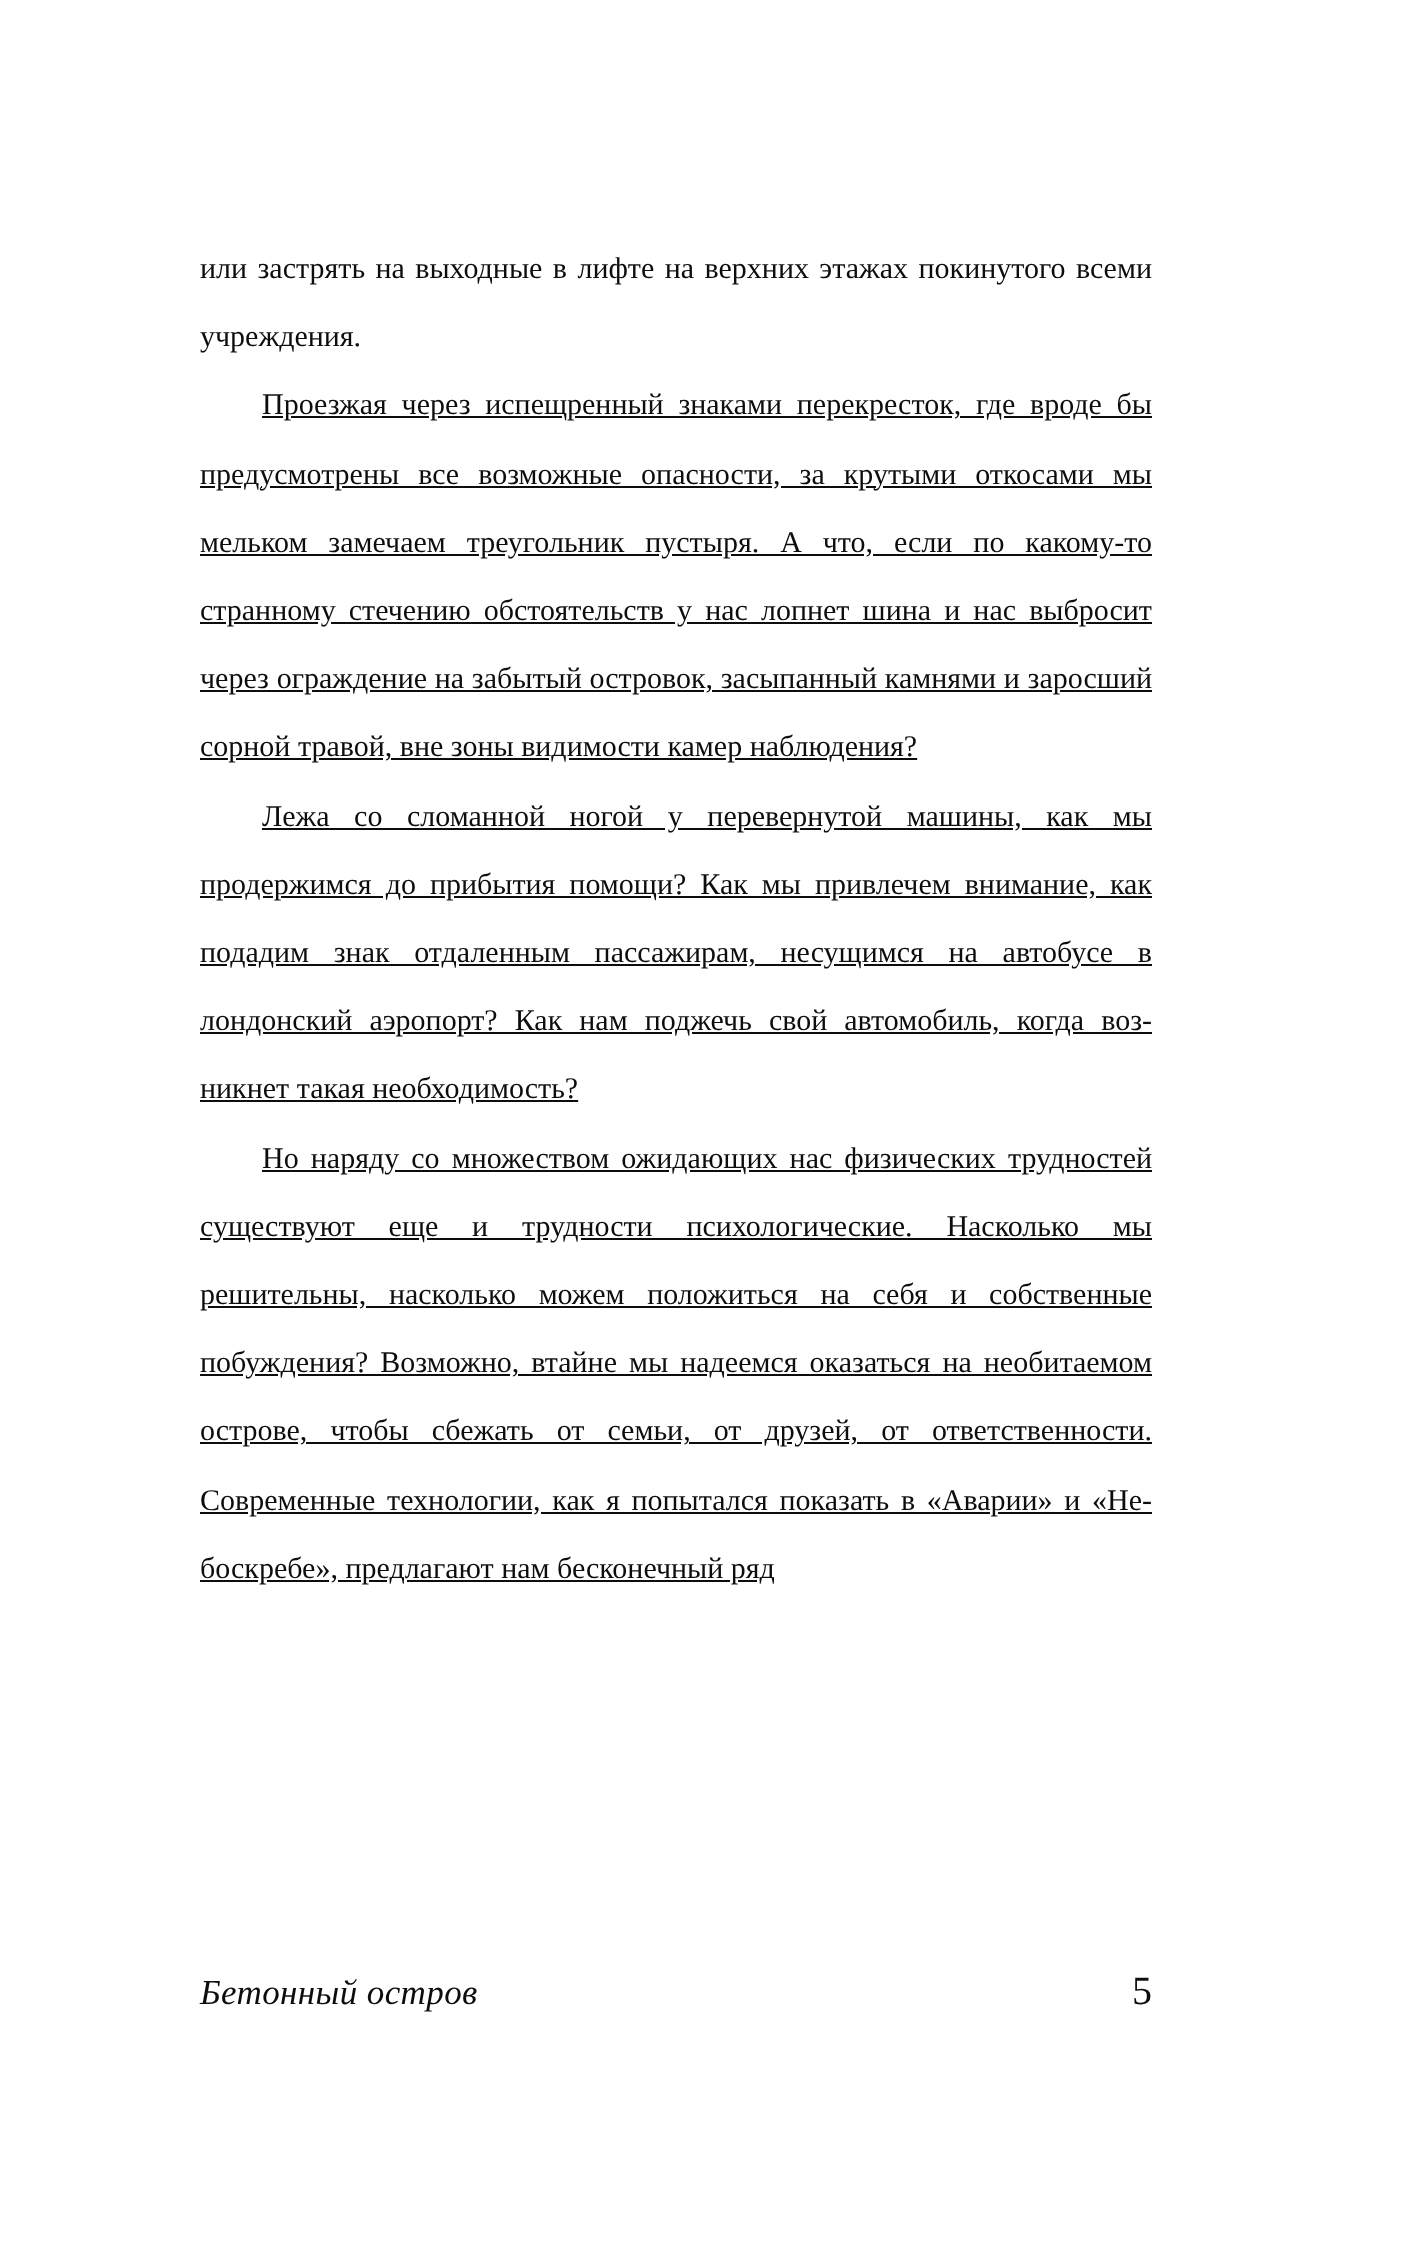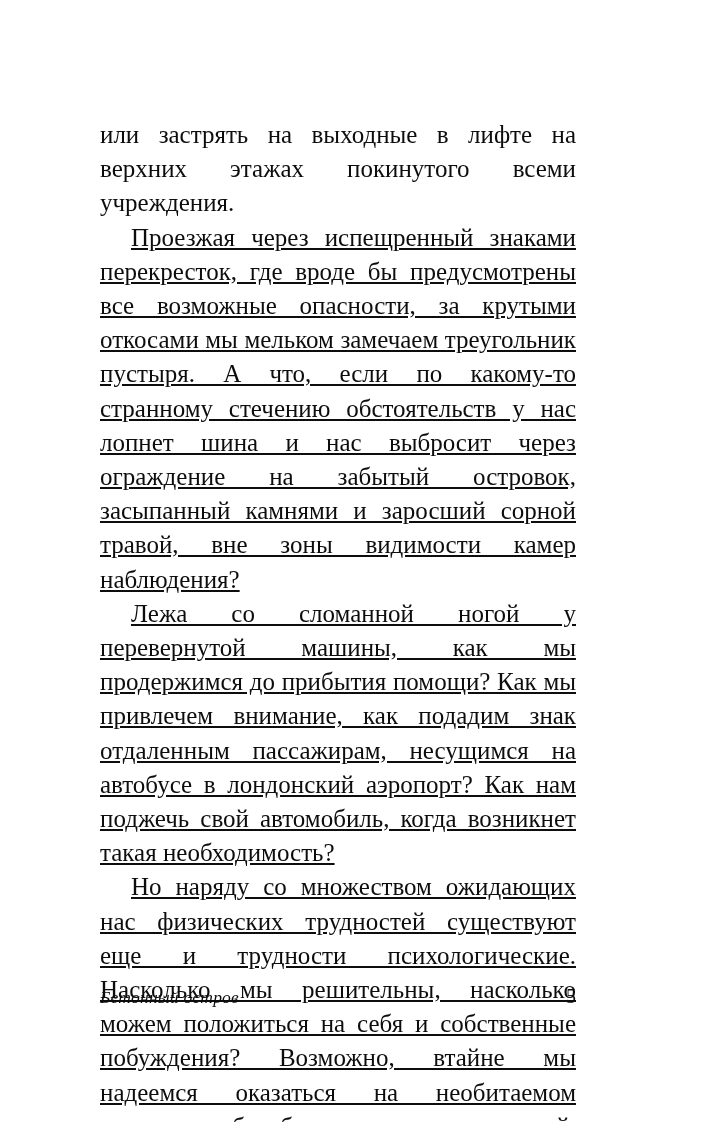--- a/index.html
+++ b/index.html
@@ -24,21 +24,21 @@
     background: #ffffff;
   }
   .text-block {
     position: absolute;
     left: 100px;
     top: 118px;
     width: 476px;
   }
   .para {
     margin: 0;
-    font-size: 25px;
+    font-size: 15px;
     line-height: 34.2px;
     text-align: justify;
     text-justify: inter-word;
     hyphens: manual;
   }
   .para.indent {
     text-indent: 31px;
     text-decoration: underline;
   }
   .footer {

